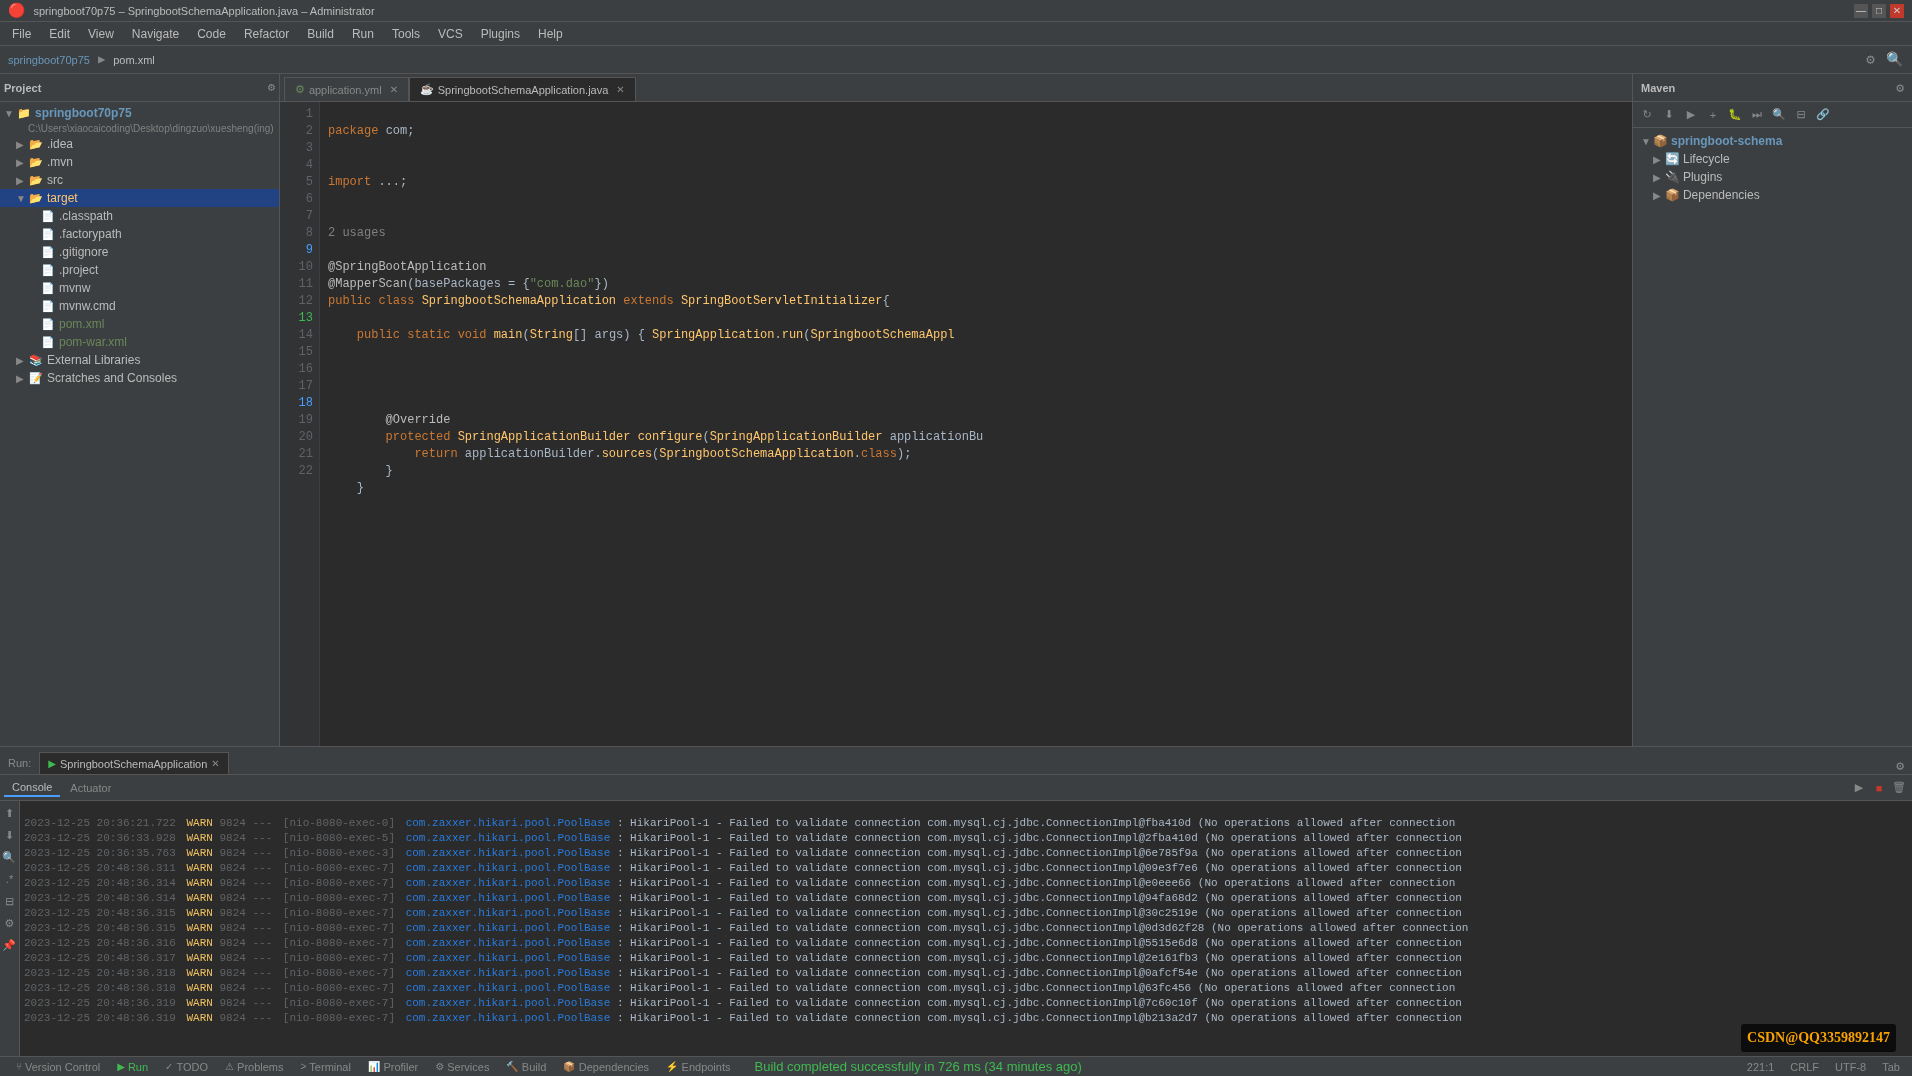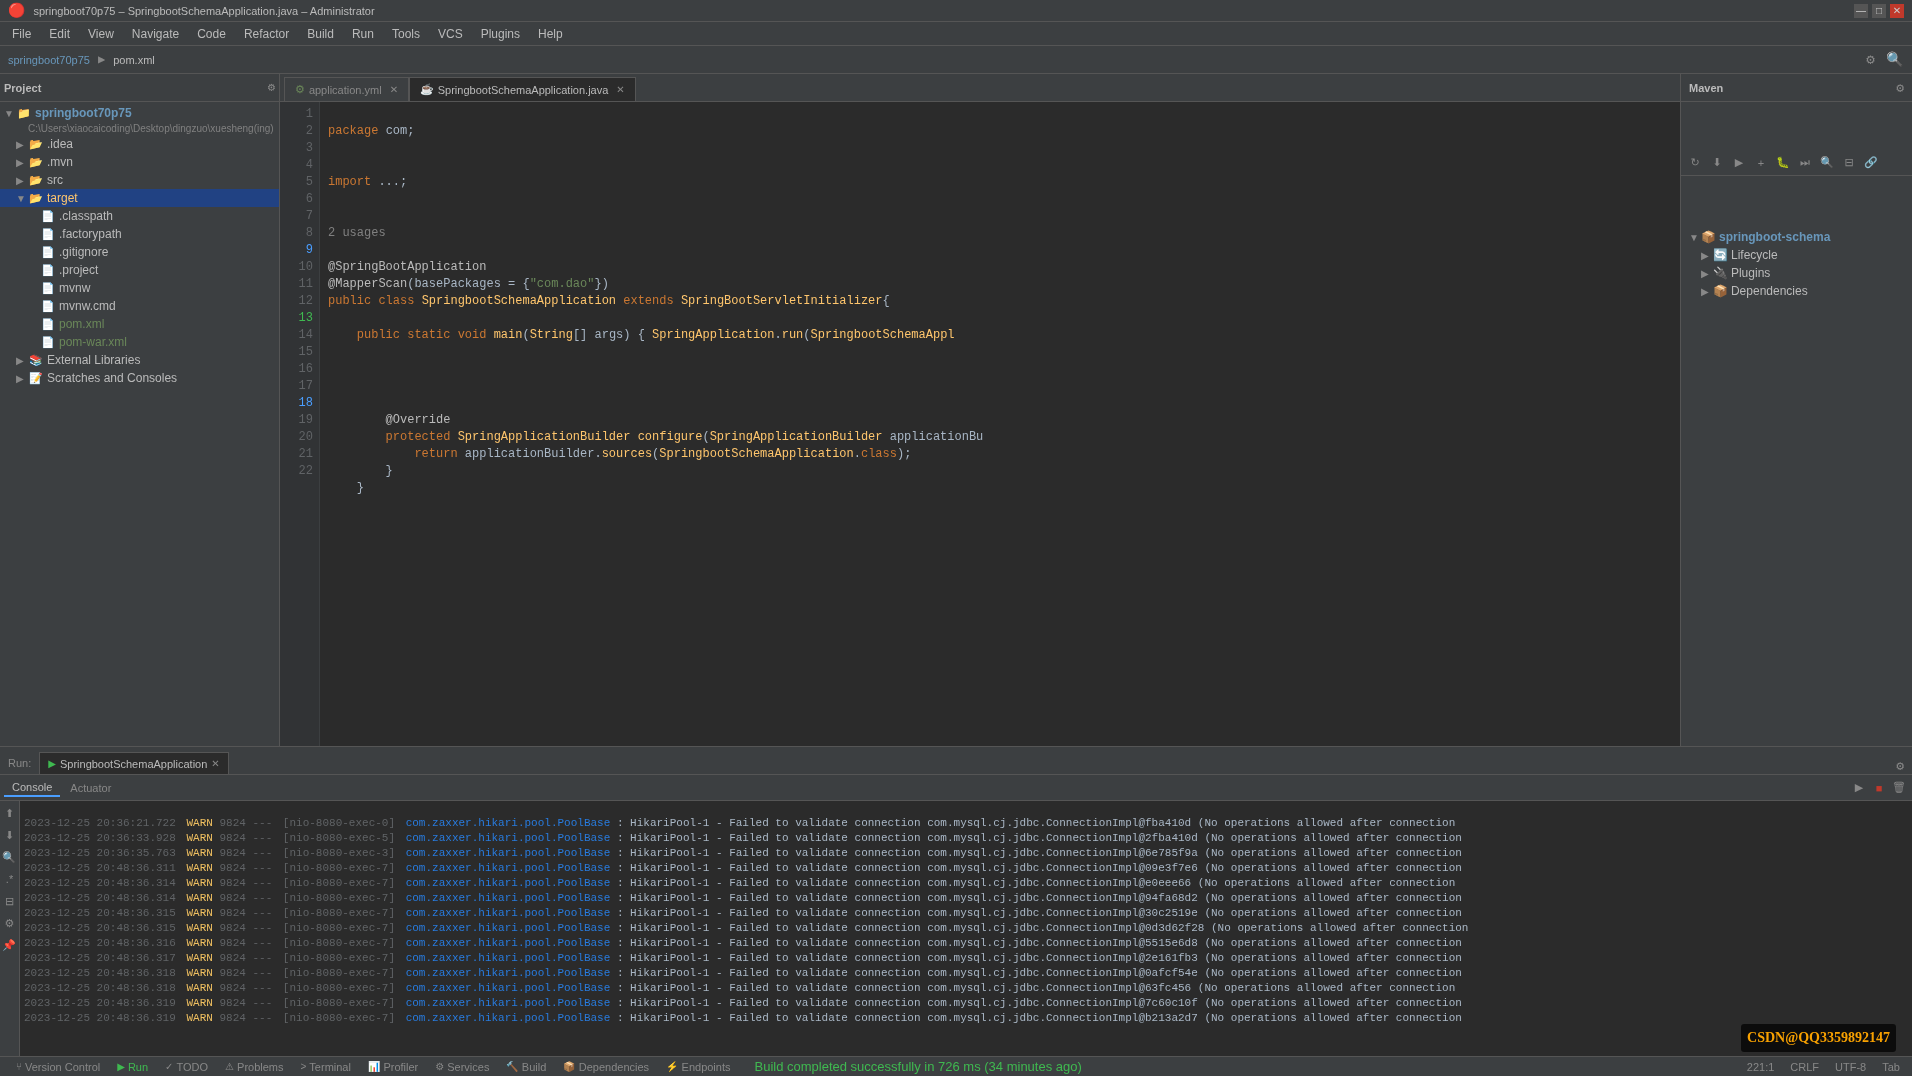--- a/index.html
+++ b/index.html
@@ -163,26 +163,25 @@
 
     
     .kw { color: #cc7832; }
     .cl { color: #ffc66d; }
     .str { color: #6a8759; }
     .ann-name { color: #bbb; }
     .method { color: #ffc66d; }
 
     
     #maven-panel {
-      width: 232px;
+      width: 280px;
       background: #3c3f41;
       border-left: 1px solid #555;
       display: flex;
       flex-direction: column;
-      gap: 48px;
     }
     #maven-header {
       height: 28px;
       display: flex;
       align-items: center;
       padding: 0 8px;
       border-bottom: 1px solid #555;
       gap: 4px;
     }
     #maven-toolbar {

